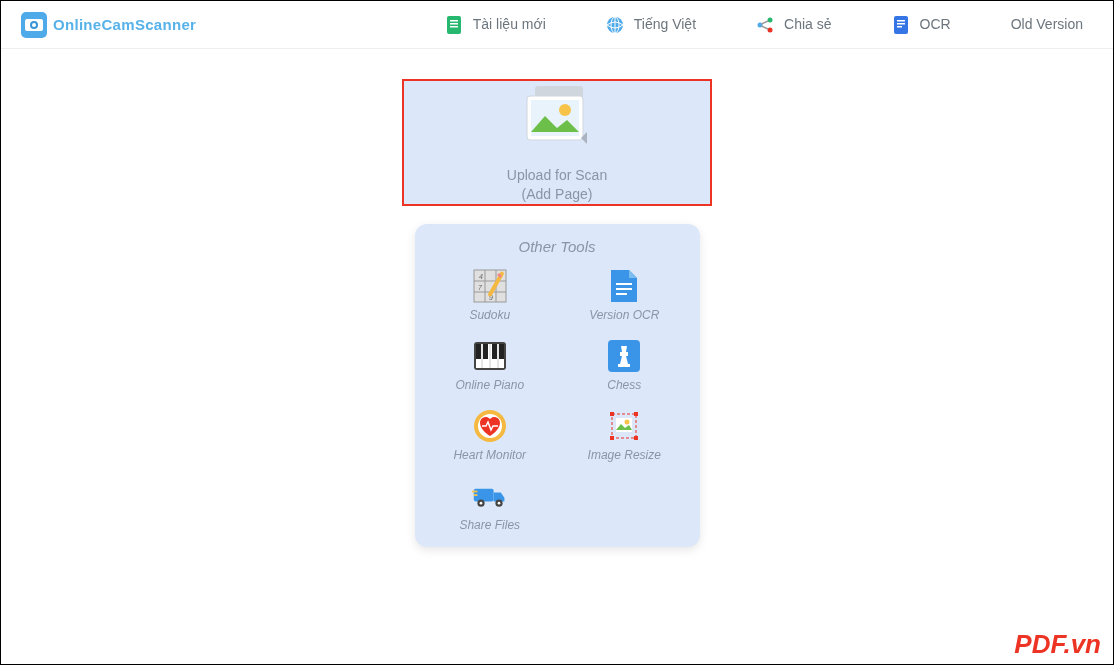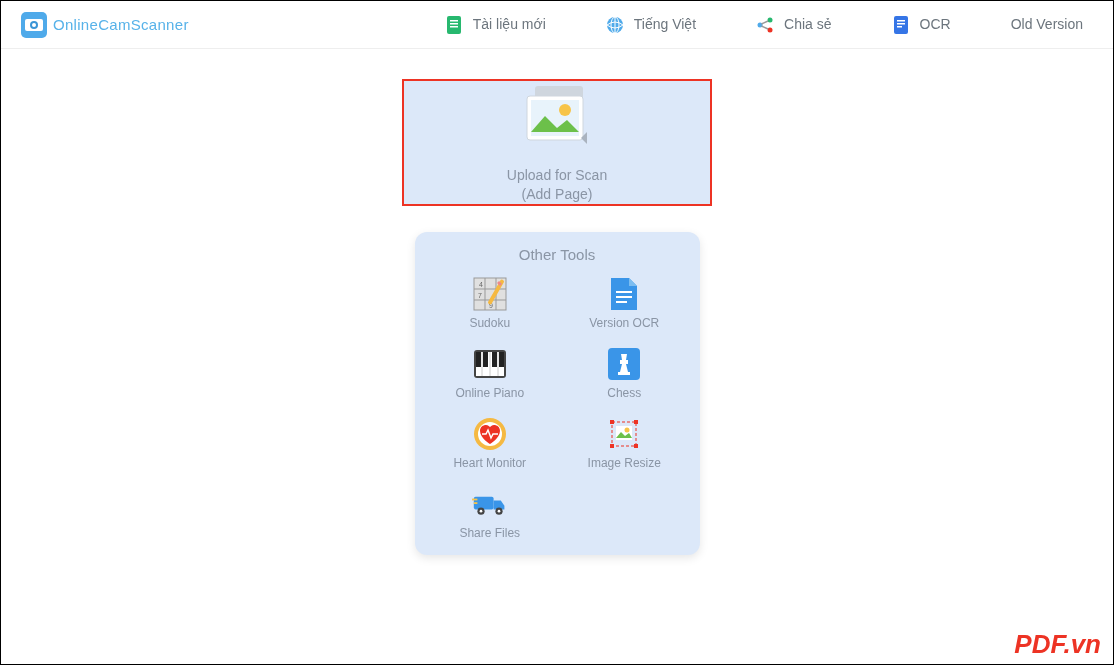--- a/index.html
+++ b/index.html
@@ -1,31 +1,31 @@
 <!DOCTYPE html>
 <html><head>
 <meta charset="utf-8">
 <style>
 * { margin: 0; padding: 0; box-sizing: border-box; }
 body { font-family: -apple-system, BlinkMacSystemFont, "Segoe UI", Arial, sans-serif; background: #fff; width: 1114px; height: 665px; border: 1px solid #000; position: relative; overflow: hidden; }
 .header { display: flex; align-items: center; height: 48px; border-bottom: 1px solid #eee; padding: 0 20px; }
 .logo-group { display: flex; align-items: center; gap: 6px; flex: 0 0 auto; }
 .logo-icon { width: 26px; height: 26px; background: #4faaea; border-radius: 5px; display: flex; align-items: center; justify-content: center; }
-.logo-text { color: #57b2e9; font-weight: 400; font-size: 15px; letter-spacing: 0.3px; }
+.logo-text { color: #57b2e9; font-weight: 700; font-size: 15px; letter-spacing: 0.3px; }
 .nav { display: flex; flex: 1; justify-content: flex-end; gap: 60px; padding-right: 10px; }
 .nav-item { display: flex; align-items: center; gap: 10px; color: #6c757d; font-size: 14px; cursor: pointer; }
 .nav-icon { width: 18px; height: 18px; display: flex; align-items: center; justify-content: center; }
 .nav-label { text-align: center; line-height: 1.25; }
 
 .main { padding-top: 30px; display: flex; flex-direction: column; align-items: center; }
 .upload-box { width: 310px; height: 127px; background: #dce8f9; border: 2px solid #ed3324; display: flex; flex-direction: column; align-items: center; justify-content: center; cursor: pointer; }
 .upload-icon-wrap { position: relative; width: 80px; height: 72px; margin-bottom: 12px; }
 .upload-text { color: #8a95a5; font-size: 14px; font-weight: 500; text-align: center; line-height: 1.35; }
 
-.tools-box { margin-top: 26px; width: 285px; background: #dce8f9; border-radius: 12px; padding: 14px 10px 12px; box-shadow: 0 3px 10px rgba(0,0,0,0.1); }
+.tools-box { margin-top: 18px; width: 285px; background: #dce8f9; border-radius: 12px; padding: 14px 10px 12px; box-shadow: 0 3px 10px rgba(0,0,0,0.1); font-style: italic; }
 .tools-title { text-align: center; color: #8a95a5; font-size: 15px; font-weight: 500; margin-bottom: 10px; }
 .tools-grid { display: grid; grid-template-columns: 1fr 1fr; row-gap: 10px; column-gap: 4px; }
 .tool-item { display: flex; flex-direction: column; align-items: center; cursor: pointer; padding: 3px 0; }
 .tool-icon { width: 36px; height: 36px; margin-bottom: 4px; display: flex; align-items: center; justify-content: center; }
 .tool-label { color: #8a95a5; font-size: 12px; font-weight: 500; }
 
 .watermark { position: absolute; right: 12px; bottom: 4px; font-size: 26px; font-weight: 800; color: #ed3324; font-style: italic; text-shadow: 1px 1px 0 #fff, -1px -1px 0 #fff, 1px -1px 0 #fff, -1px 1px 0 #fff; }
 </style>
 </head>
 <body>

